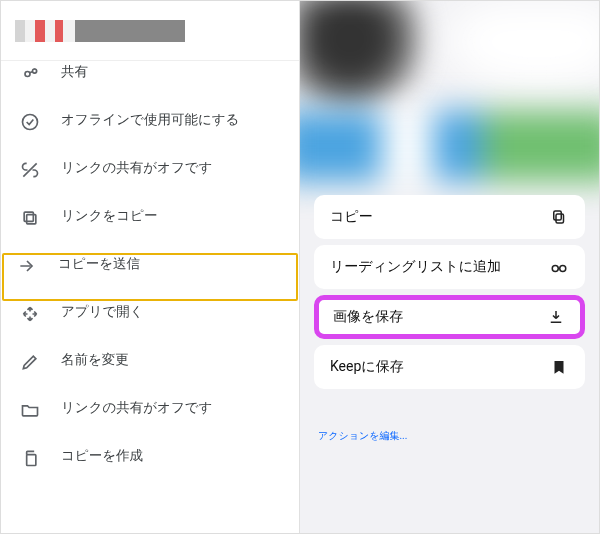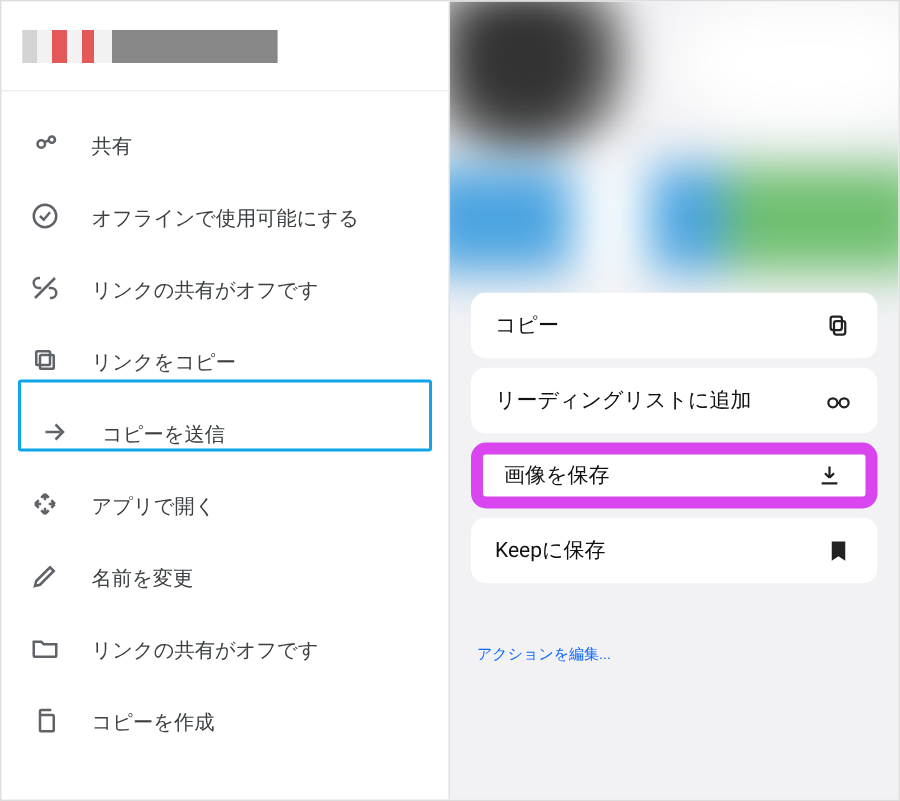--- a/index.html
+++ b/index.html
@@ -34,30 +34,30 @@
       width: 170px;
       image-rendering: pixelated;
       filter: blur(0.5px) contrast(0.9);
     }
     .menu {
       flex: 1;
       overflow: hidden;
     }
     .menu-item {
       display: flex;
-      align-items: flex-end;
+      align-items: flex-start;
       height: 48px;
       padding: 0 16px;
       cursor: pointer;
       border: 2px solid transparent;
     }
     .menu-item.highlighted {
-      border: 2px solid #0ea5e9;
+      border: 2px solid #eab308;
       border-radius: 2px;
-      margin: 0 11px;
+      margin: 0 1px;
       padding: 0 12px;
     }
     .menu-icon {
       width: 22px;
       height: 22px;
       margin-right: 20px;
       display: flex;
       align-items: center;
       justify-content: center;
       color: #5f6368;
@@ -114,21 +114,21 @@
       height: 44px;
       display: flex;
       align-items: center;
       justify-content: space-between;
       padding: 0 14px;
       margin-bottom: 6px;
       cursor: pointer;
       border: 2px solid transparent;
     }
     .action-item.highlighted {
-      border: 8px solid #d946ef;
+      border: 5px solid #d946ef;
     }
     .action-label {
       font-size: 14px;
       color: #111;
     }
     .action-icon {
       width: 20px; height: 20px;
       display: flex; align-items: center; justify-content: center;
       color: #222;
     }

